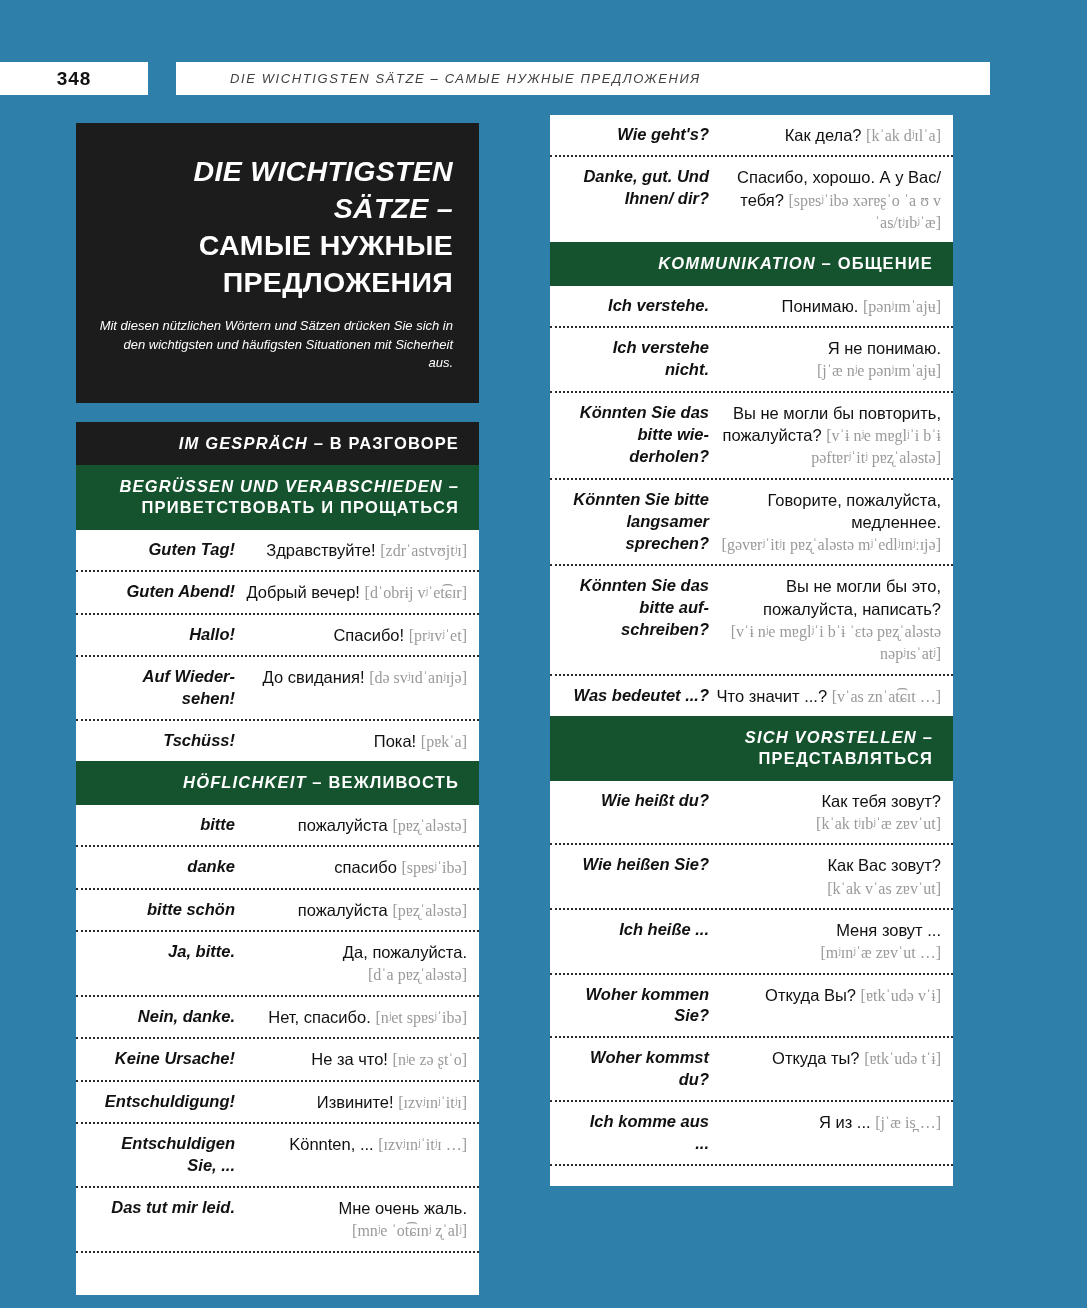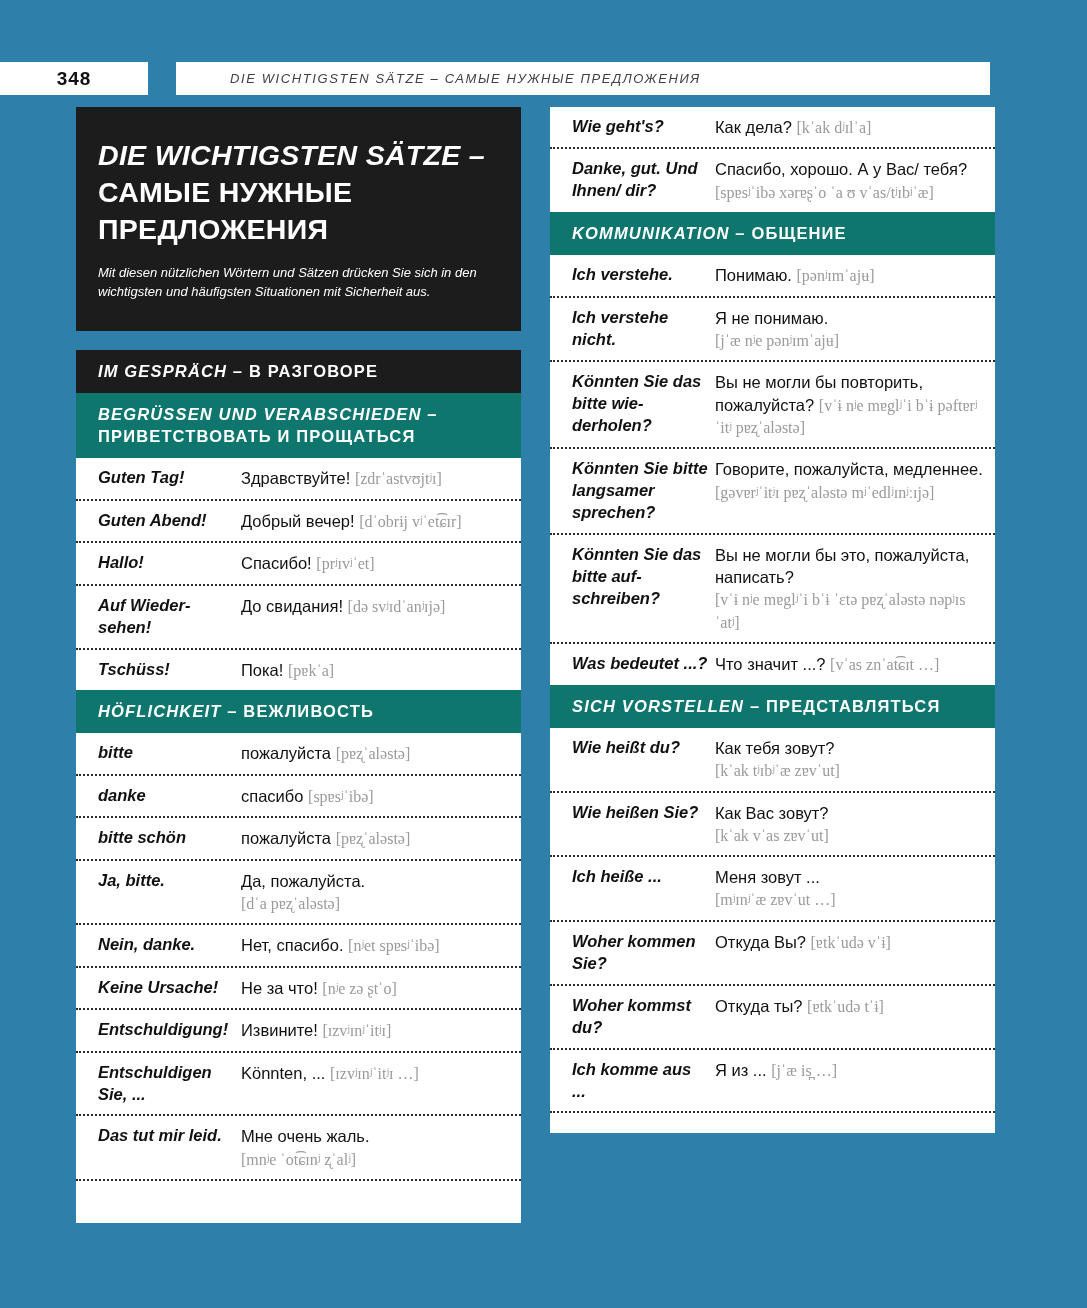--- a/index.html
+++ b/index.html
@@ -48,24 +48,25 @@
     font-size: 13px;
     font-style: italic;
     letter-spacing: 1.6px;
     color: #404040;
     white-space: nowrap;
   }
 
   
   .col {
     position: absolute;
-    top: 107px;
-    width: 445px;
-  }
-  .col-left  { left: 76px; }
+    top: 115px;
+    width: 403px;
+    text-align: right;
+  }
+  .col-left  { left: 76px; margin-top: 8px; }
   .col-right { left: 550px; }
 
   
   .title-panel {
     background: #1c1c1c;
     color: #ffffff;
     padding: 30px 26px 30px 22px;
   }
   .title-panel h1 {
     font-size: 28.5px;
@@ -82,21 +83,21 @@
     font-weight: normal;
   }
 
   
   .bar-black,
   .bar-gray {
     color: #ffffff;
     padding: 11px 20px 11px 22px;
   }
   .bar-black { background: #1c1c1c; }
-  .bar-gray  { background: #0f766e; }
+  .bar-gray  { background: #14532d; }
   .bar-line {
     font-size: 16.5px;
     font-weight: bold;
     letter-spacing: 1.15px;
     line-height: 1.30;
   }
   .bar-line .it { font-style: italic; }
 
   .bar-black.top-gap { margin-top: 19px; }
 

